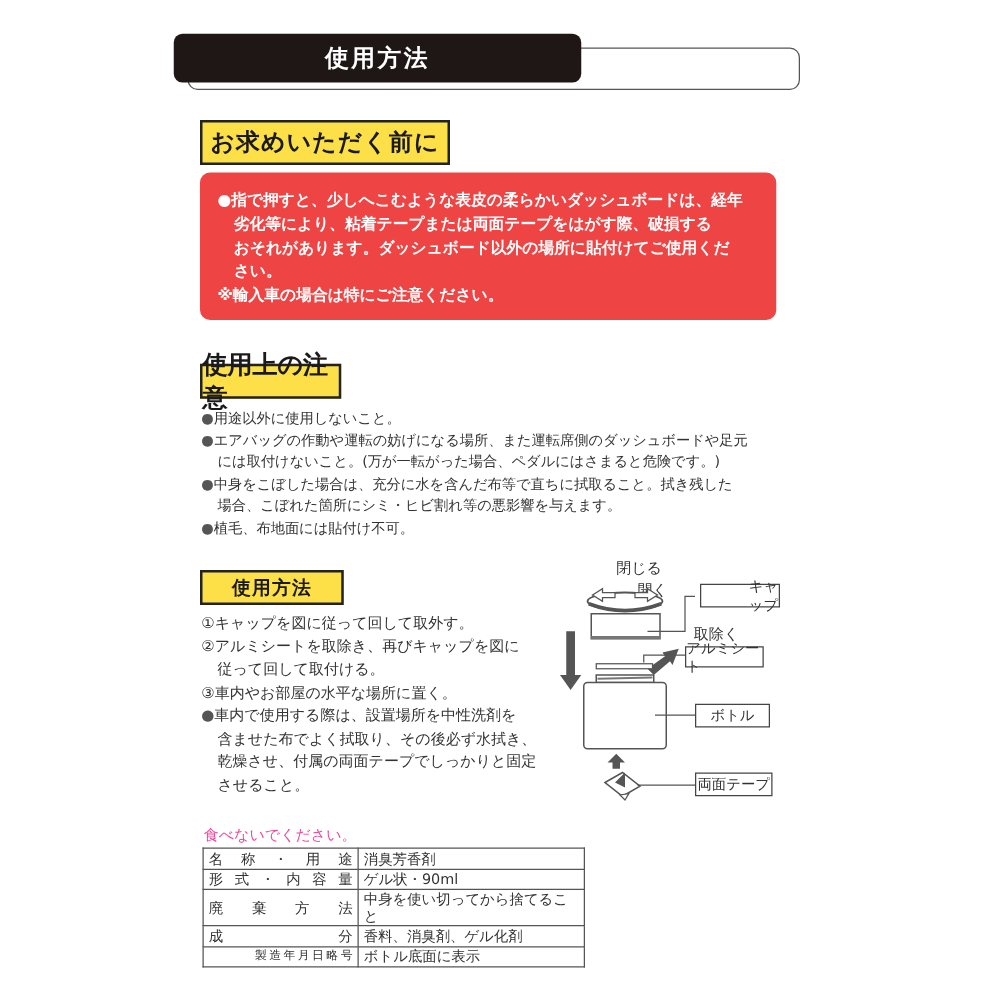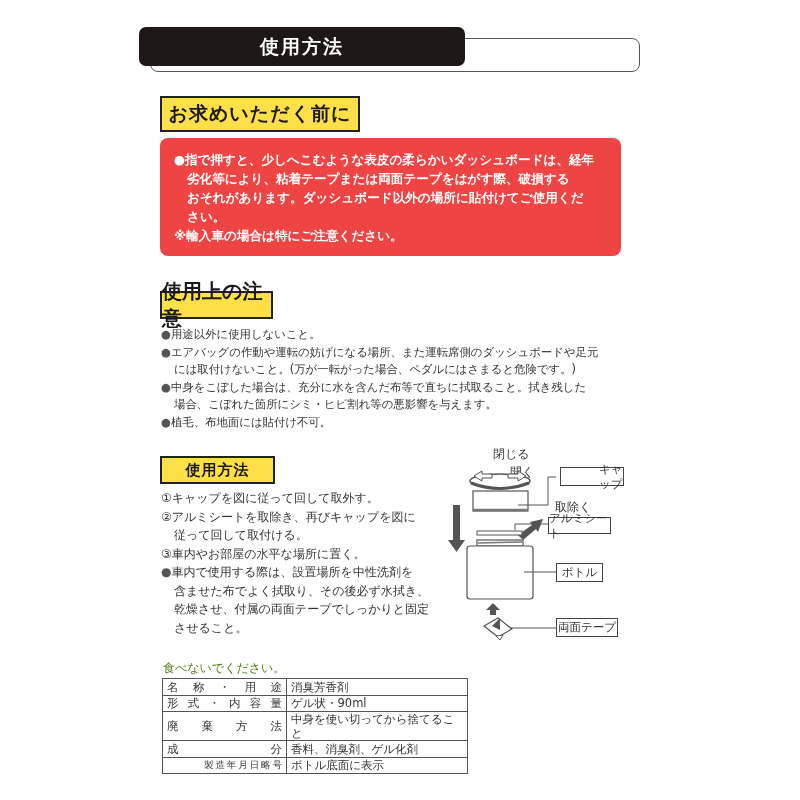--- a/index.html
+++ b/index.html
@@ -35,21 +35,21 @@
   .item .cont { display: block; padding-left: 13px; }
   .dot { color: #555; }
 
   
   .diagram { position: absolute; left: 440px; top: 440px; width: 200px; height: 215px; }
   .d-label { position: absolute; font-size: 12px; color: #333; }
   .d-box { position: absolute; border: 1.2px solid #444; background: #fff; font-size: 11.5px;
     color: #333; display: flex; align-items: center; justify-content: center; box-sizing: border-box; }
 
   
-  .spec-note { position: absolute; left: 163px; top: 660px; font-size: 12px; color: #4d7c0f; text-align: right; }
+  .spec-note { position: absolute; left: 163px; top: 660px; font-size: 12px; color: #ec4899; text-align: right; }
   table.spec { position: absolute; left: 162px; top: 678px; border-collapse: collapse; font-size: 11.5px; color: #333; border-radius: 15px; }
   table.spec td { border: 1.2px solid #555; height: 15.5px; padding: 0 4px; line-height: 14px; }
   table.spec td.k { width: 78px; text-align: justify; text-align-last: justify; }
   table.spec td.v { width: 172px; }
 </style>
 </head>
 <body>
 
 <div class="banner-outline"></div>
 <div class="banner-dark">使用方法</div>
@@ -136,21 +136,21 @@
 
     <polygon points="44,186 58,178 72,189 58,197" fill="#fff" stroke="#555" stroke-width="1.2"></polygon>
     <polygon points="52,186 60,178 60,190" fill="#555"></polygon>
     <polygon points="56,196 60,200 63,195" fill="#fff" stroke="#555" stroke-width="1"></polygon>
     <line x1="70" y1="188" x2="116" y2="188" stroke="#555" stroke-width="1"></line>
   </svg>
 
   <div class="d-box" style="left:120px;top:27px;width:64px;height:19px;padding-left:38px;">キャップ</div>
   <span class="d-label" style="left:115px;top:59px;">取除く</span>
   <div class="d-box" style="left:108px;top:77px;width:63px;height:17px;">アルミシート</div>
-  <div class="d-box" style="left:116px;top:123px;width:47px;height:19px;">ボトル</div>
+  <div class="d-box" style="left:116px;top:123px;width:60px;height:19px;">ボトル</div>
   <div class="d-box" style="left:116px;top:178px;width:62px;height:19px;">両面テープ</div>
 </div>
 
 <div class="spec-note">食べないでください。</div>
 <table class="spec">
   <tbody>
       <tr>
     <td class="k">名称・用途</td>
     <td class="v">消臭芳香剤</td>
   </tr>

